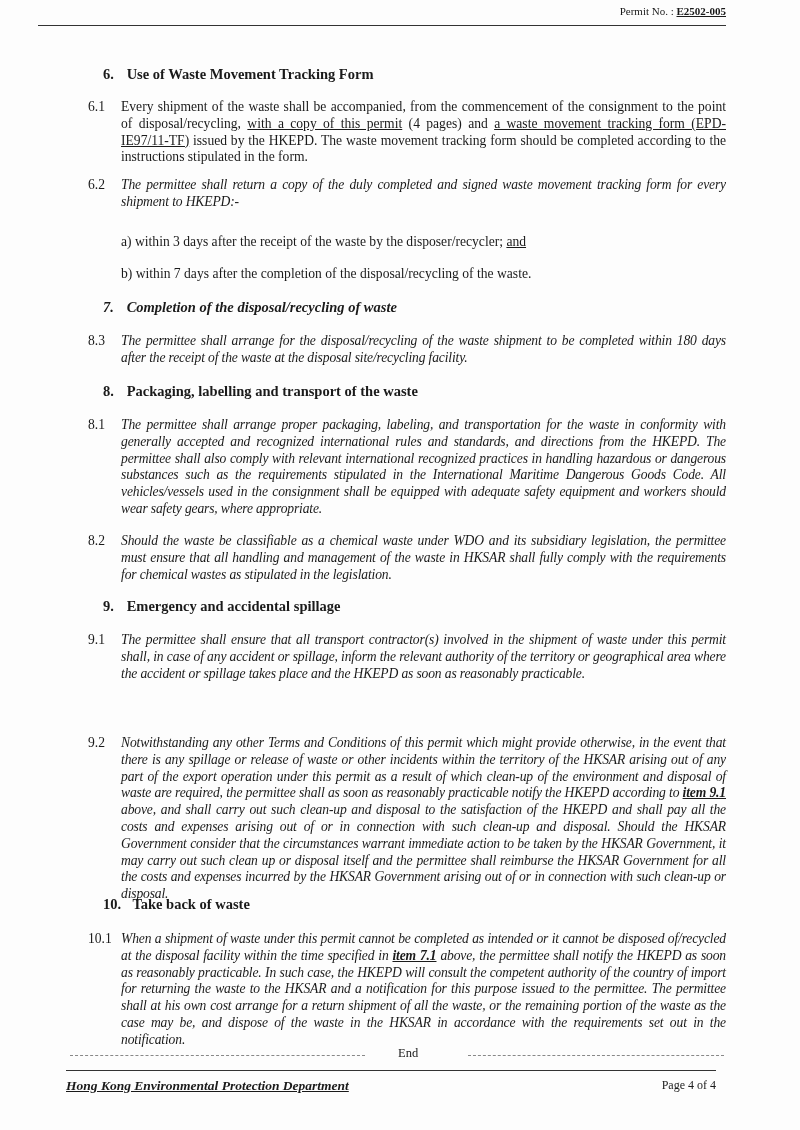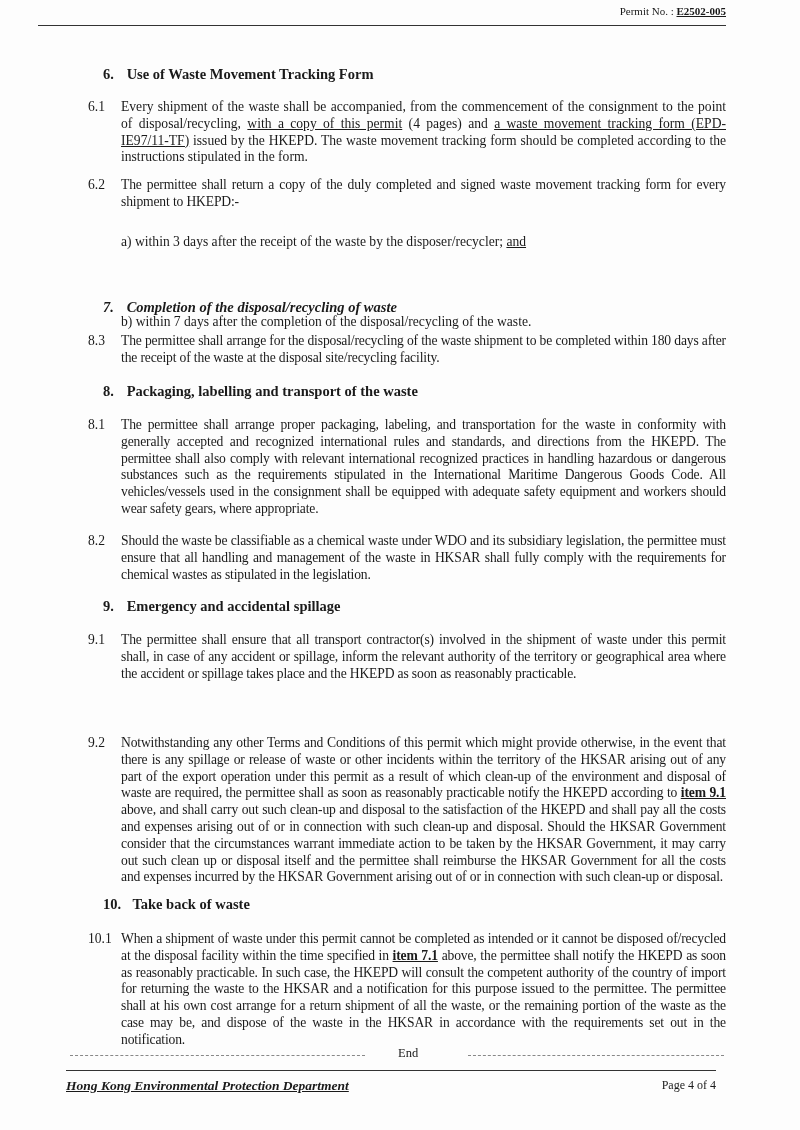--- a/index.html
+++ b/index.html
@@ -24,21 +24,21 @@
     margin-left: 35px;
   }
   .section-title .n { display: inline-block; width: 20px; }
   .section-title.wide .n { width: 26px; }
   .item {
     position: absolute; left: 88px; width: 638px; font-size: 13.6px;
     line-height: 16.8px;
   }
   .item .no { position: absolute; left: 0; top: 0; }
   .item .txt { margin-left: 33px; text-align: justify; text-align-last: left; }
-  .item.tight .txt { letter-spacing: -0.15px; }
+  .item.tight .txt { letter-spacing: -0.15px; font-style: italic; }
   u { text-decoration: underline; }
   .sub {
     position: absolute; left: 121px; font-size: 13.6px; white-space: nowrap;
   }
   .end-row { position: absolute; top: 1048px; left: 68px; width: 660px; height: 14px; }
   .end-dash-l { position: absolute; left: 2px; width: 295px; top: 7px; border-top: 1px dashed #888; }
   .end-dash-r { position: absolute; left: 400px; width: 256px; top: 7px; border-top: 1px dashed #888; }
   .end-label { position: absolute; left: 330px; top: -2px; font-size: 12.5px; }
   .bottom-rule {
     position: absolute; left: 66px; width: 650px; top: 1070px;
@@ -72,21 +72,21 @@
     <div class="txt"><span>Every shipment of the waste shall be accompanied, from the commencement of the consignment to the point of disposal/recycling, </span><u>with a copy of this permit</u><span> (4 pages) and </span><u>a waste movement tracking form (EPD-IE97/11-TF)</u><span> issued by the HKEPD. The waste movement tracking form should be completed according to the instructions stipulated in the form.</span></div>
   </div>
   <div class="item tight" style="top:177px;">
     <span class="no">6.2</span>
     <div class="txt">The permittee shall return a copy of the duly completed and signed waste movement tracking form for every shipment to HKEPD:-</div>
   </div>
   <div class="sub" style="top:234px;">
     <span>a)</span>
     <span>within 3 days after the receipt of the waste by the disposer/recycler; </span><u>and</u>
   </div>
-  <div class="sub" style="top:266px;margin-top:48px;">
+  <div class="sub" style="top:266px;">
     <span>b)</span>
     <span>within 7 days after the completion of the disposal/recycling of the waste.</span>
   </div>
 
   <div class="section-title" style="top:299px;font-style:italic;">
     <span class="n">7.</span>
     <span>Completion of the disposal/recycling of waste</span>
   </div>
   <div class="item tight" style="top:333px;">
     <span class="no">8.3</span>

